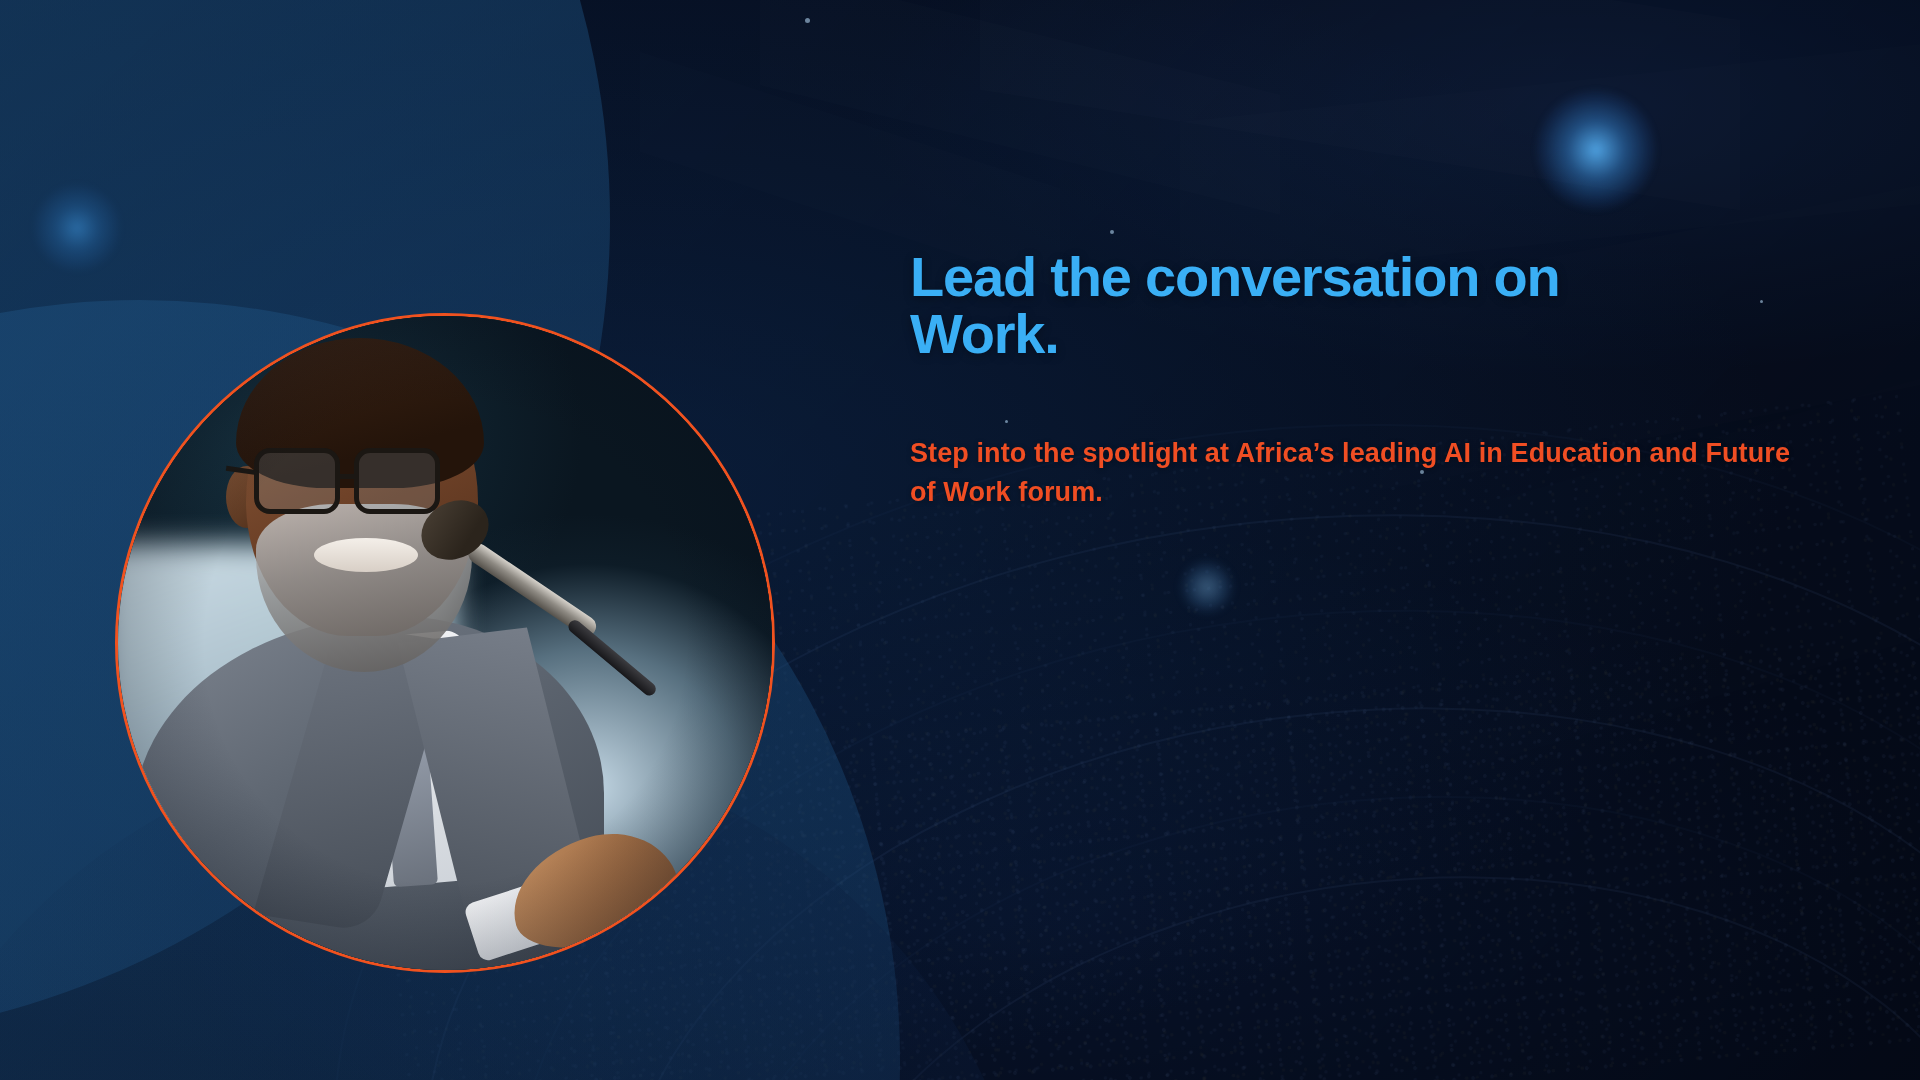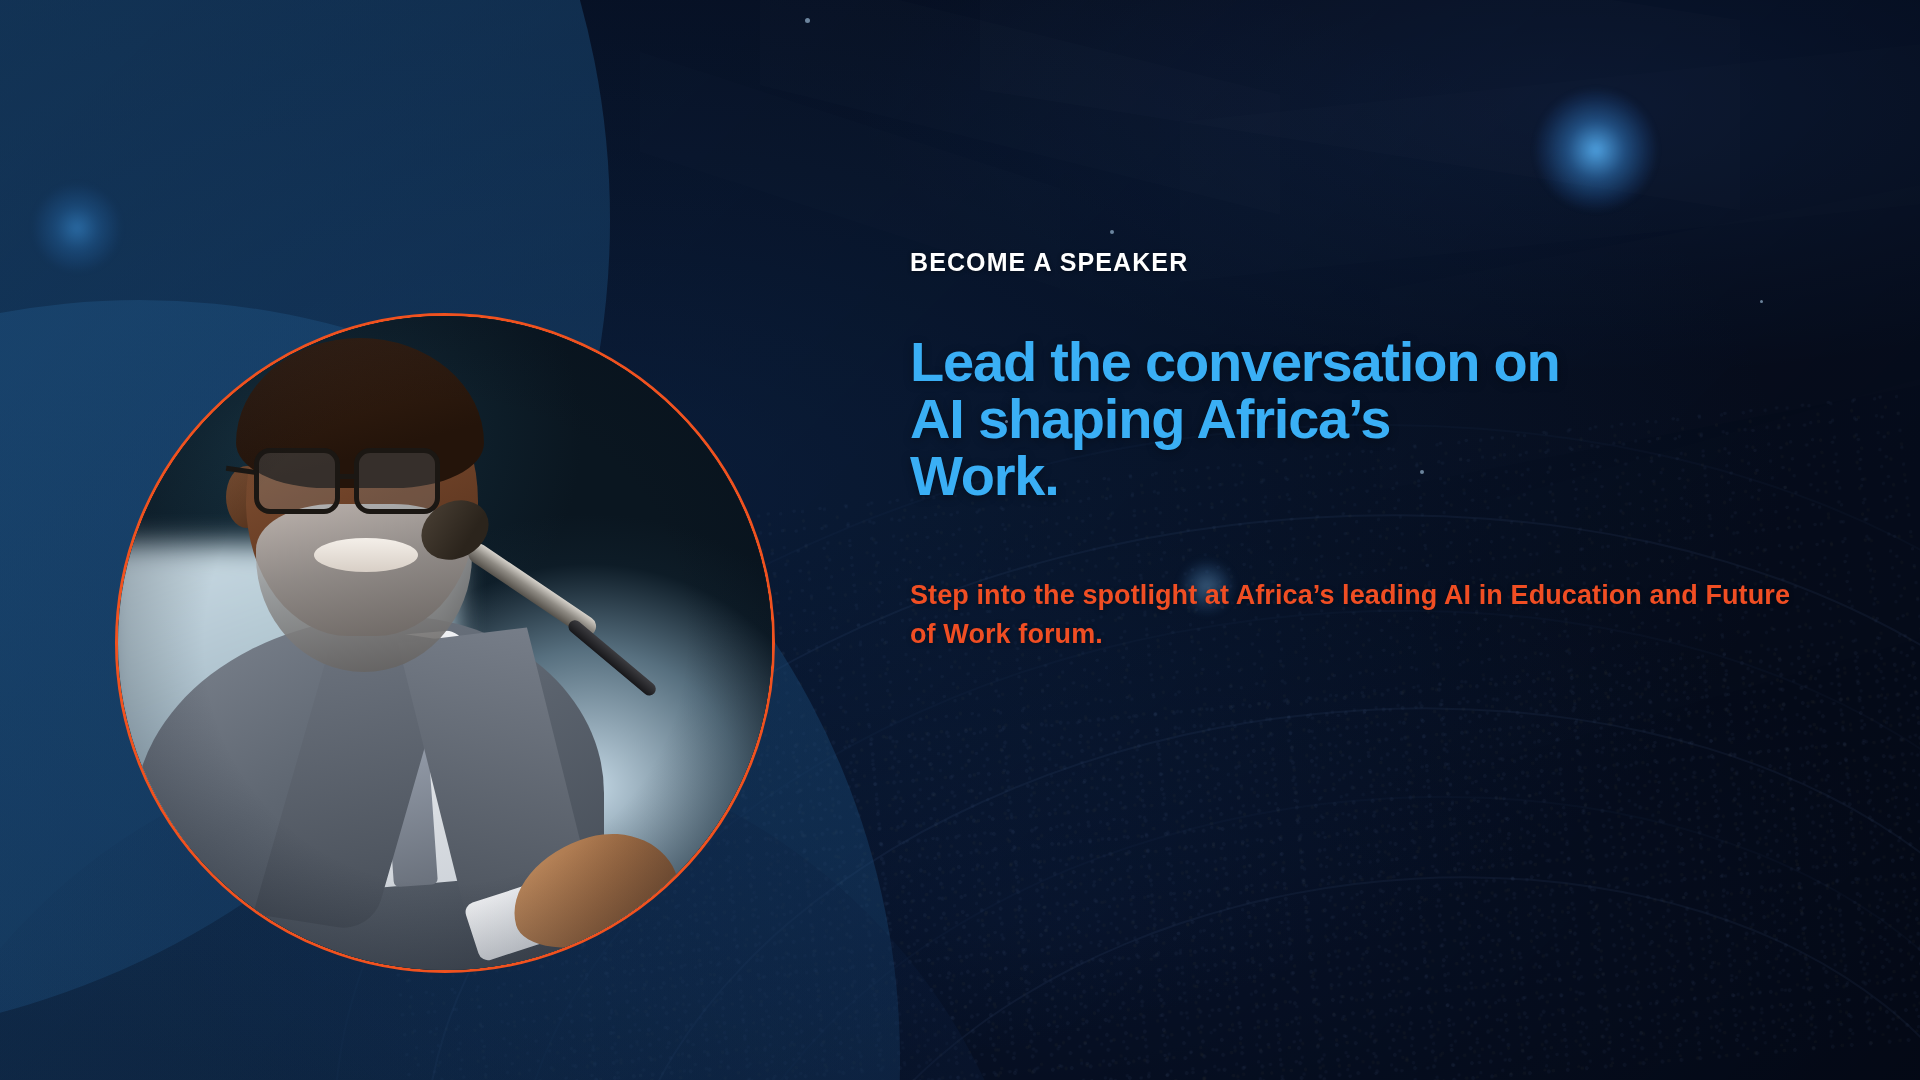--- a/index.html
+++ b/index.html
@@ -338,22 +338,20 @@
     <div class="pt-glass r"></div>
     <div class="pt-bridge"></div>
     <div class="pt-temple"></div>
     <div class="pt-mic-body"></div>
     <div class="pt-mic-arm"></div>
     <div class="pt-mic-head"></div>
     <div class="pt-vignette"></div>
   </div>
 
   <div class="content">
-    <div class="eyebrow">BECOME A SPEAKER</div>
     <h1 class="headline">
       <span>Lead the conversation on</span>
-      <span>AI shaping Africa’s</span>
       <span>Work.</span>
     </h1>
     <p class="subtext">Step into the spotlight at Africa’s leading AI in Education and Future of Work forum.</p>
   </div>
 
 </div>
 
 </body></html>

